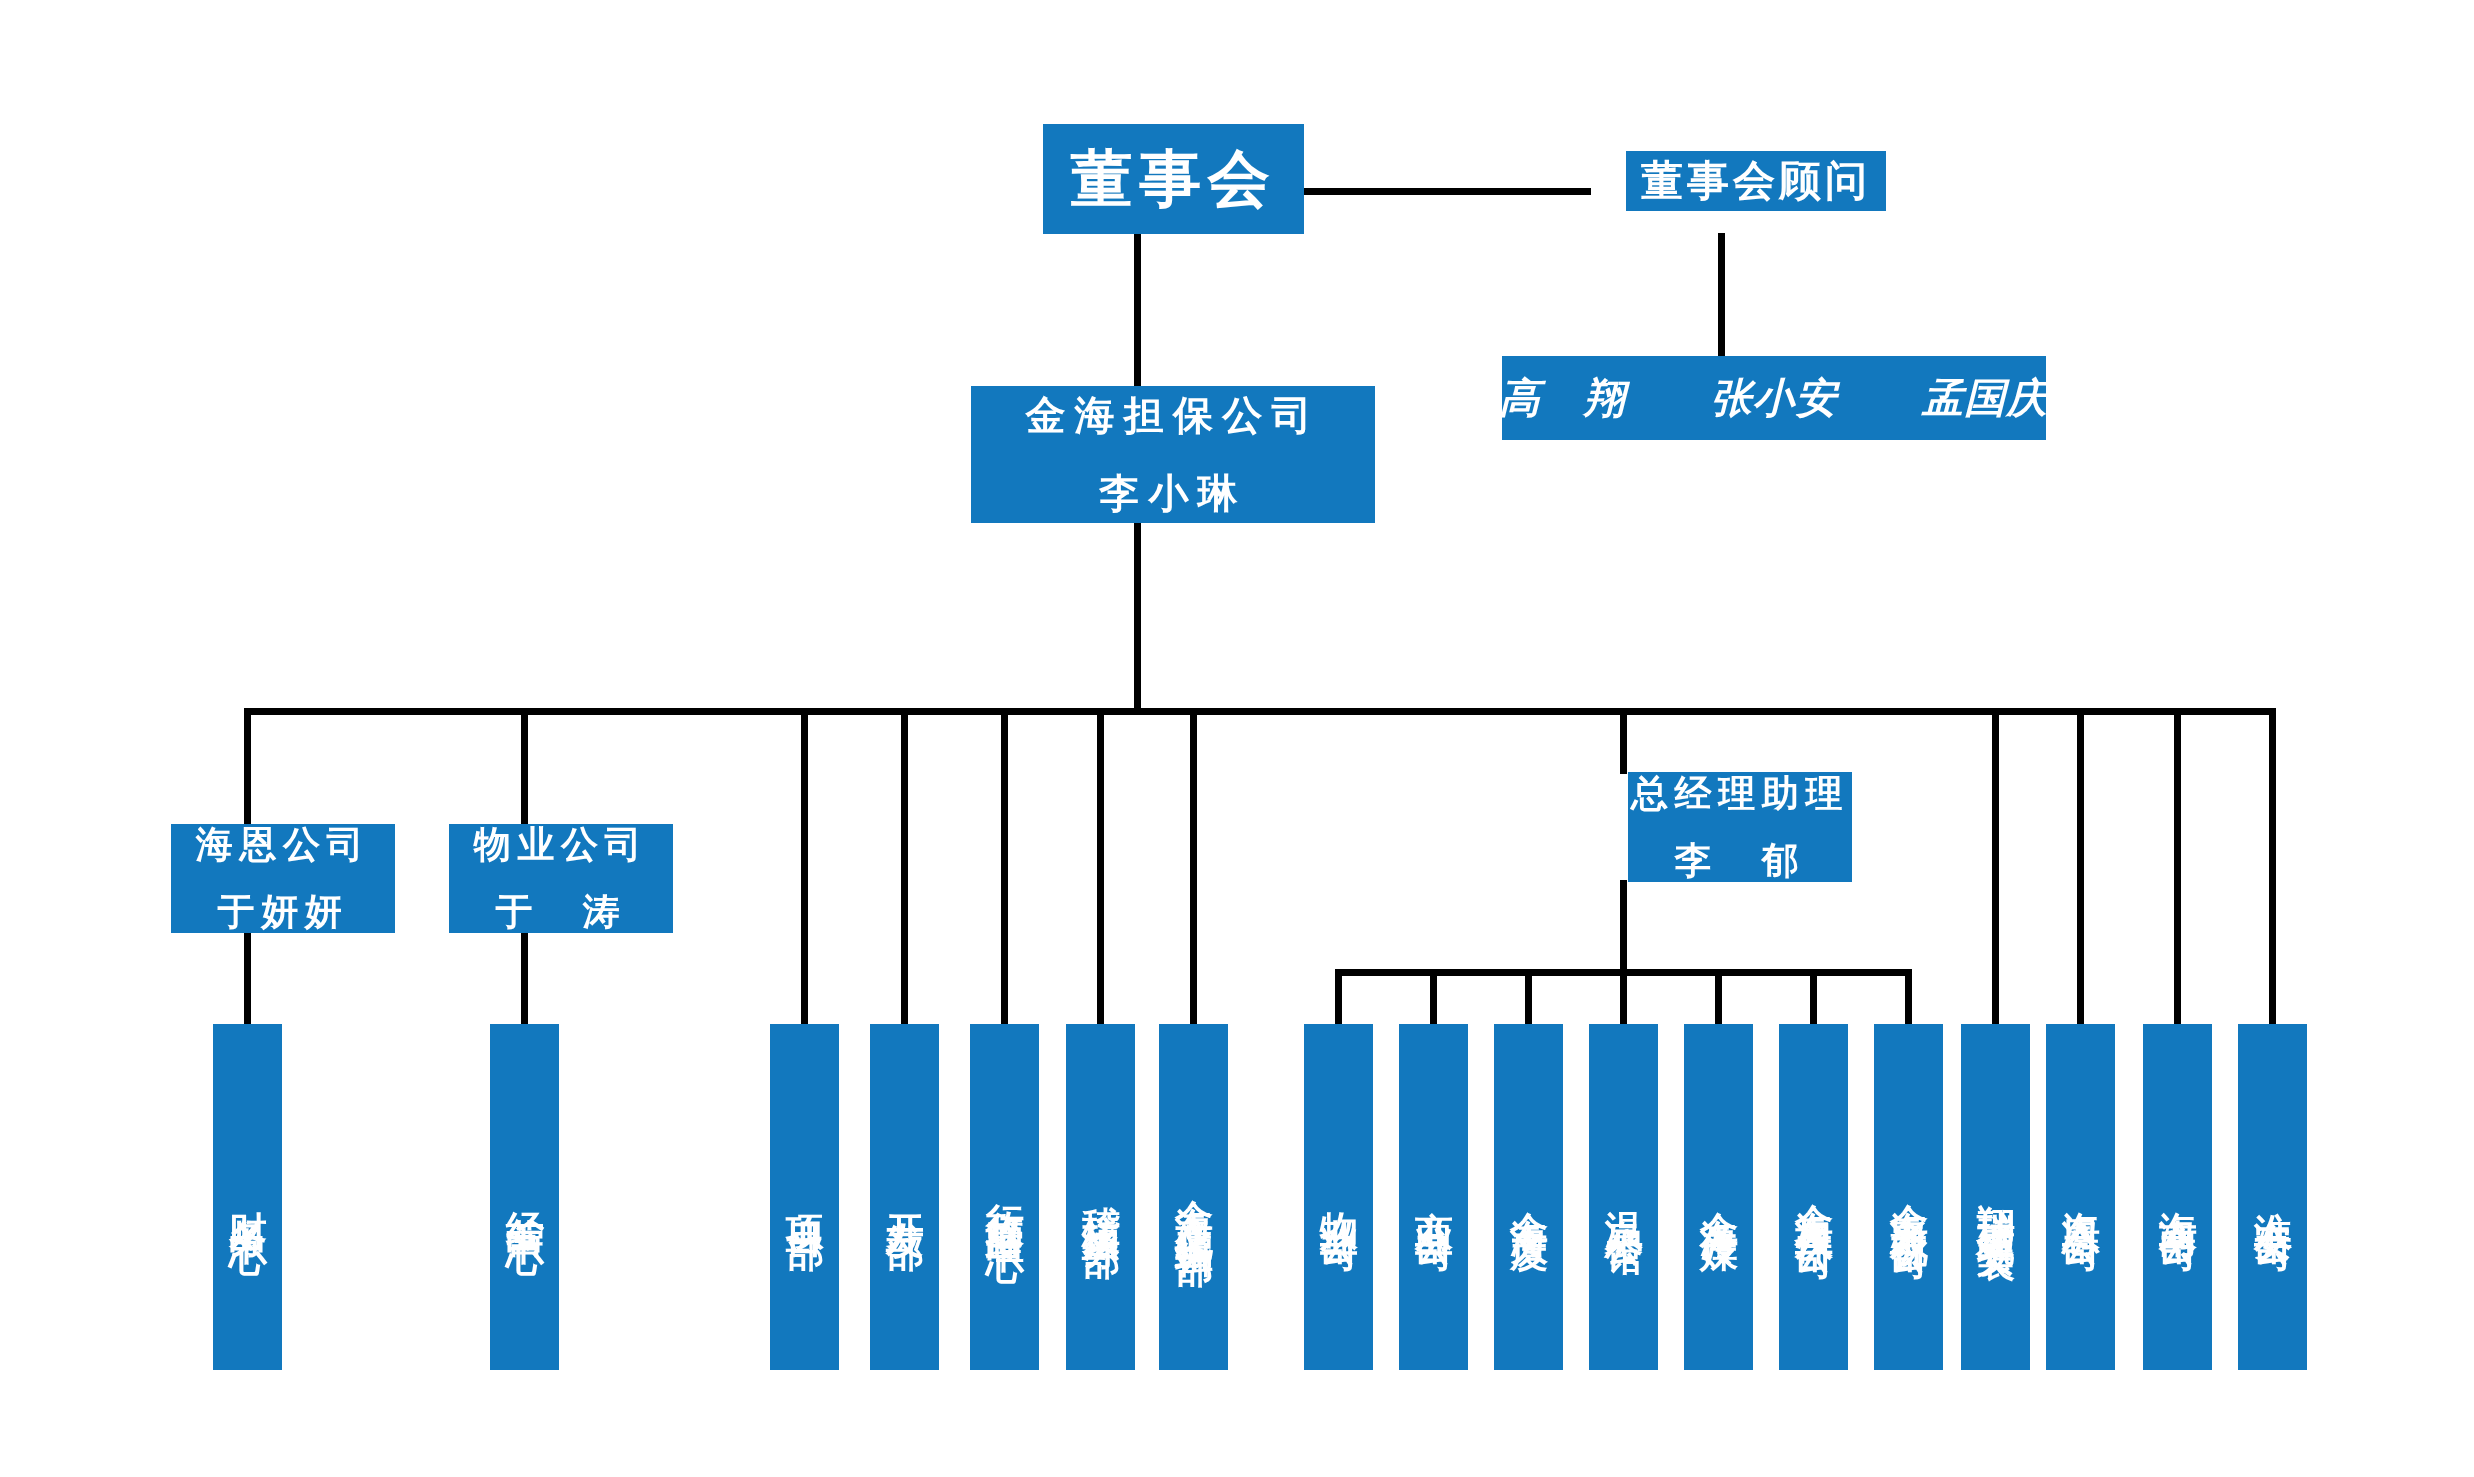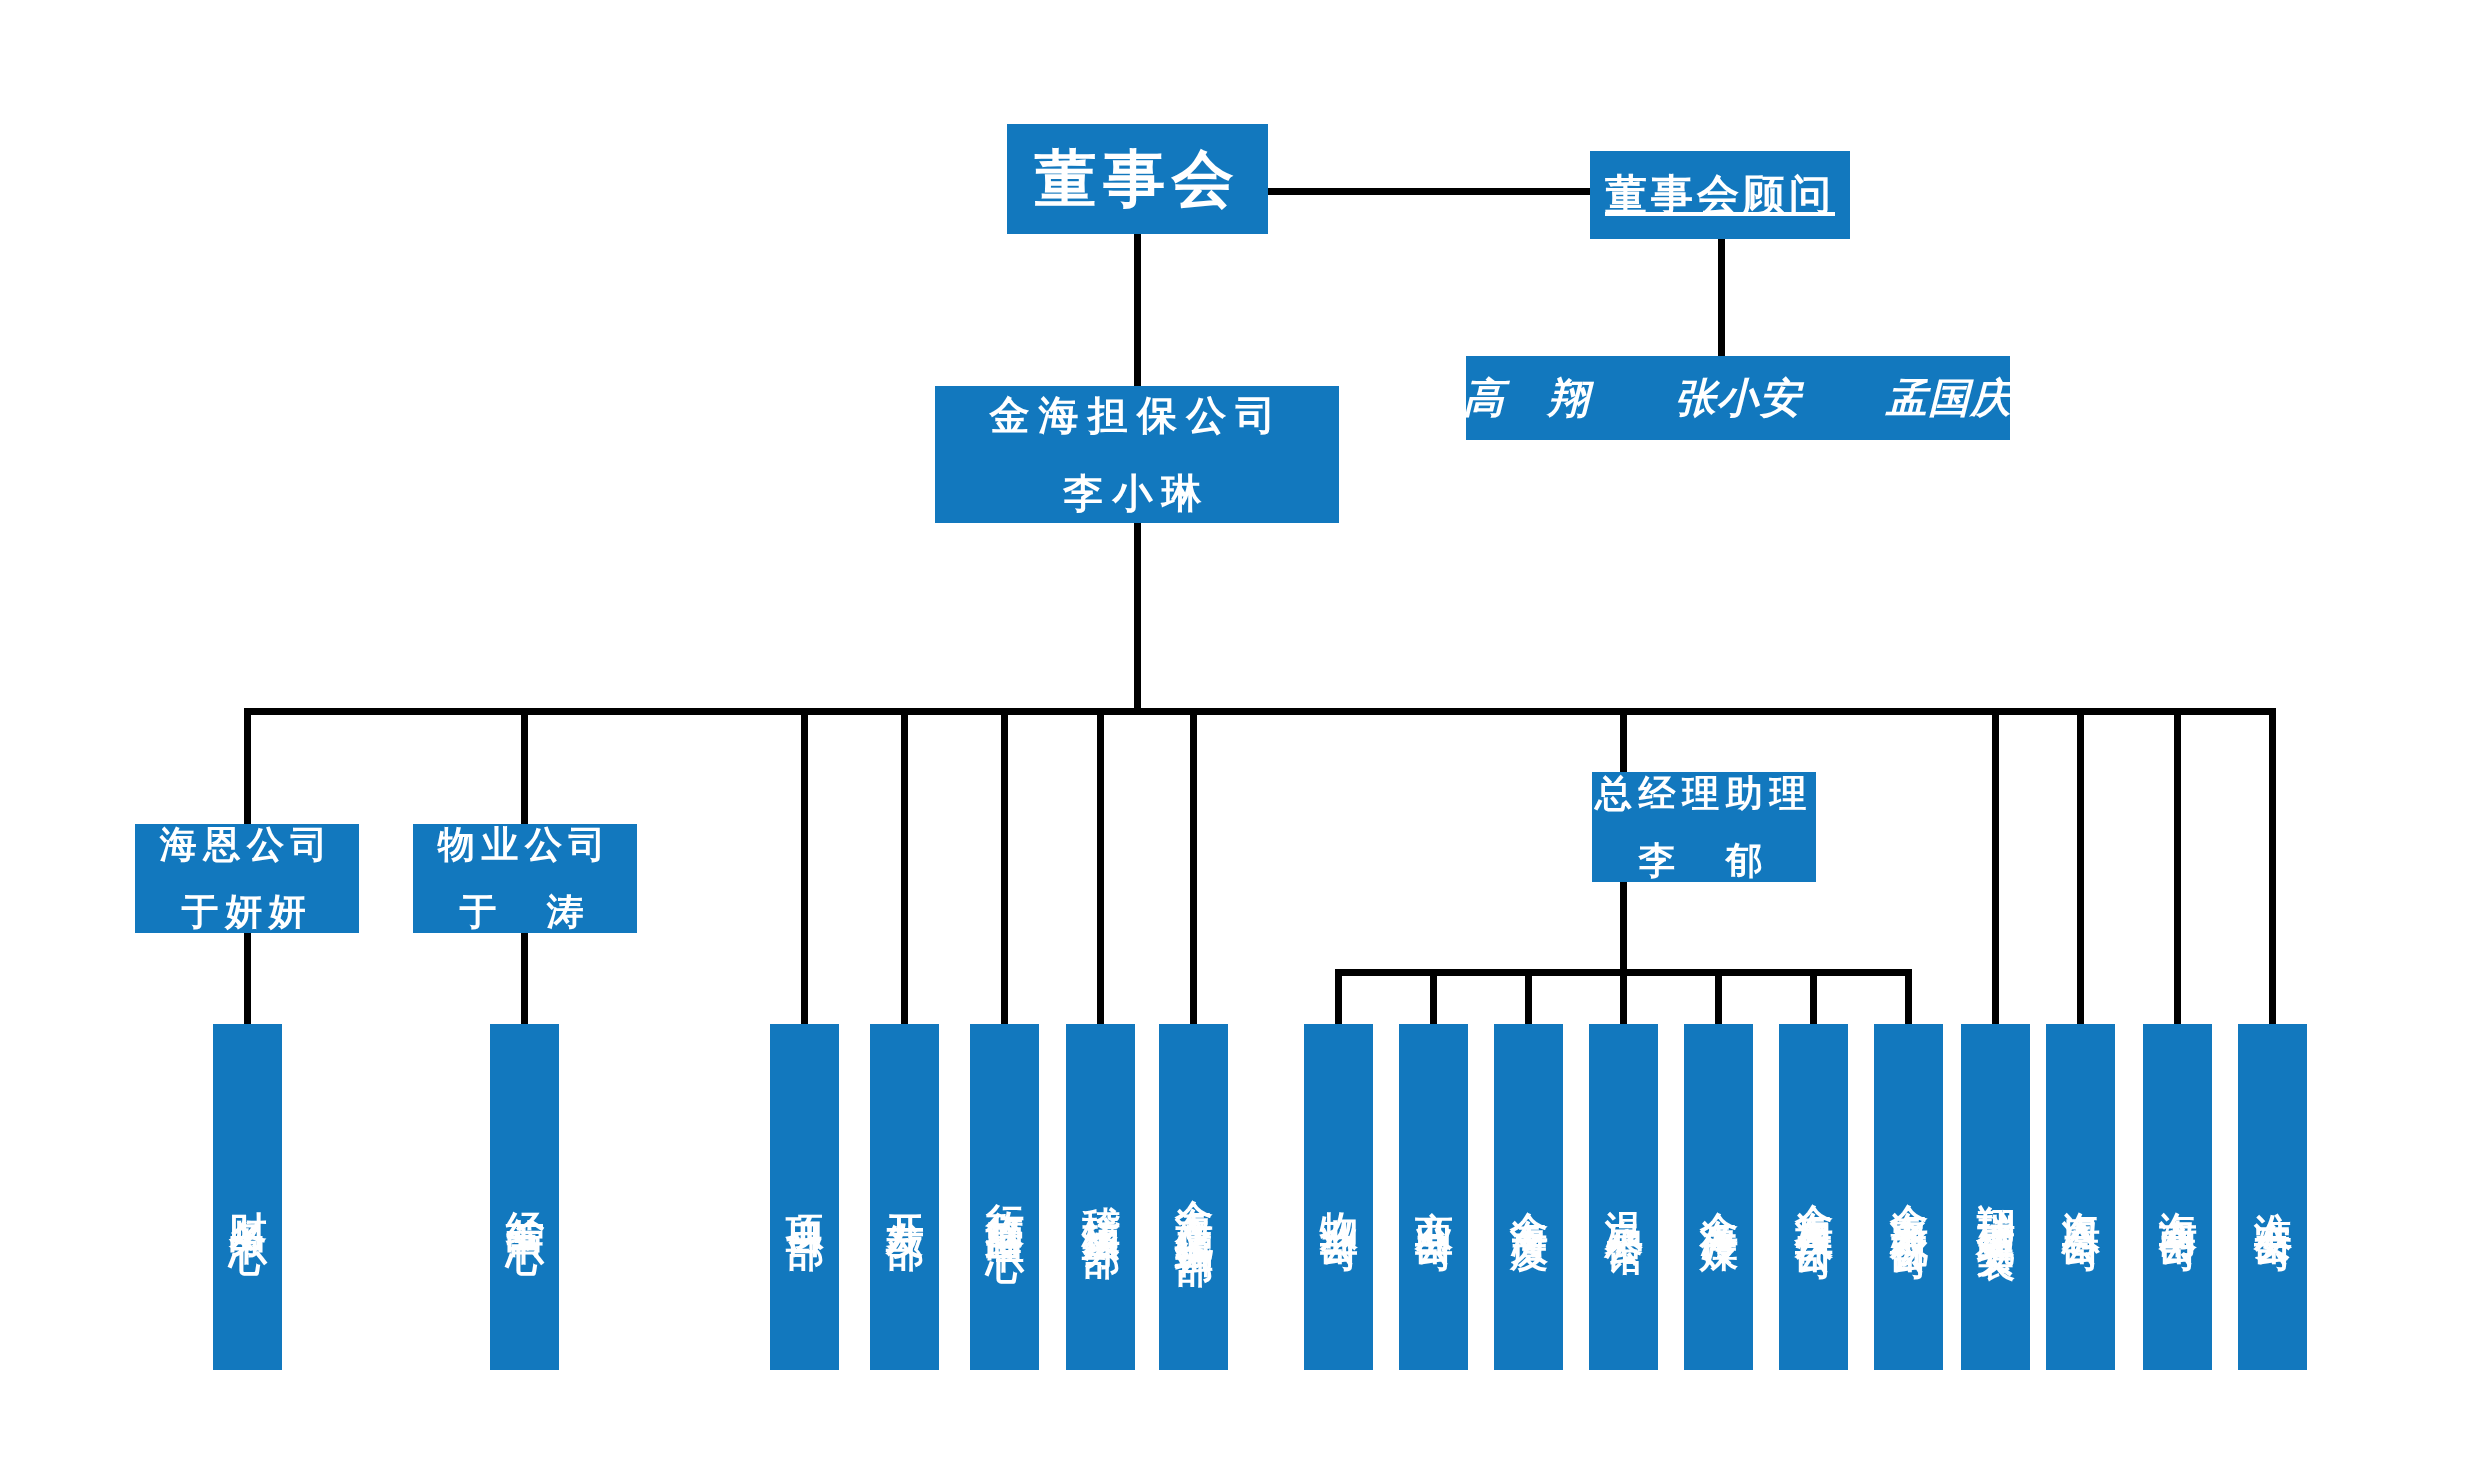--- a/index.html
+++ b/index.html
@@ -19,20 +19,21 @@
     position: absolute;
     background: var(--fill, #1278BE);
     color: var(--txt, #ffffff);
     display: flex;
     flex-direction: column;
     align-items: center;
     justify-content: center;
     font-weight: bold;
     text-align: right;
     box-sizing: border-box;
+    margin-left: 36px;
   }
   .node .ln { display: block; white-space: pre; }
   .board-label   { font-size: 62px; letter-spacing: 6.6px; }
   .advisor-label { font-size: 42px; letter-spacing: 4px; white-space: pre; }
   .names-label   { font-size: 41px; letter-spacing: 1.3px; white-space: pre; font-style: italic; }
   .chairman-node .ln { font-size: 40px; letter-spacing: 9.2px; }
   .chairman-node { gap: 22.4px; }
   .director-node .ln { font-size: 37px; letter-spacing: 6.6px; }
   .director-node { gap: 17px; }
   .vnode {
@@ -90,21 +91,21 @@
   <div class="line" style="left:1525px; top:972px; width:6.6px; height:53px;"></div>
   <div class="line" style="left:1620px; top:972px; width:6.6px; height:53px;"></div>
   <div class="line" style="left:1715px; top:972px; width:6.6px; height:53px;"></div>
   <div class="line" style="left:1810px; top:972px; width:6.6px; height:53px;"></div>
   <div class="line" style="left:1905px; top:972px; width:6.6px; height:53px;"></div>
 
   <div class="node" style="left:1007px; top:124px; width:261px; height:110px;">
     <span class="ln board-label">董事会</span>
   </div>
 
-  <div class="node" style="left:1590px; top:151px; width:260px; height:88px;text-decoration:underline;">
+  <div class="node" style="left:1590px; top:151px; width:260px; height:60px;">
     <span class="ln advisor-label">董事会顾问</span>
   </div>
 
   <div class="node" style="left:1466px; top:356px; width:544px; height:84px;">
     <span class="ln names-label">高　翔　　张小安　　孟国庆</span>
   </div>
 
   <div class="node chairman-node" style="left:935px; top:386px; width:404px; height:137px;">
     <span class="ln">金海担保公司</span>
     <span class="ln">李小琳</span>

